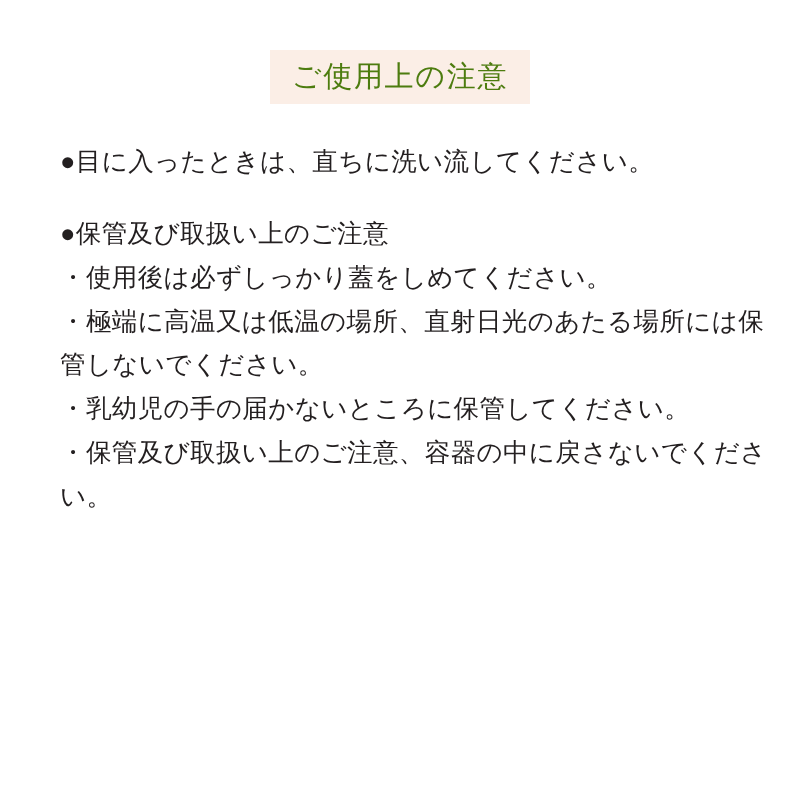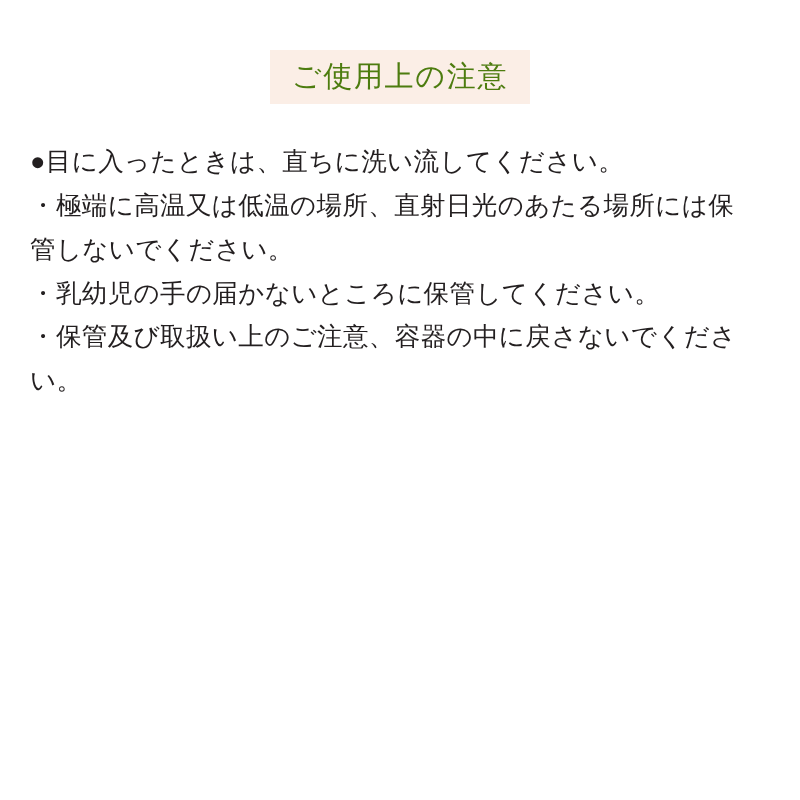--- a/index.html
+++ b/index.html
@@ -33,21 +33,21 @@
     color: #4d7c0f;
     font-size: 29px;
     line-height: 1.45;
     letter-spacing: 0.06em;
     padding: 5px 22px 7px 22px;
     font-weight: 400;
   }
   .body-block {
     position: absolute;
     top: 140px;
-    left: 30px;
+    left: 60px;
     width: 716px;
   }
   .para {
     font-size: 25.5px;
     line-height: 1.72;
     letter-spacing: 0.015em;
     color: #231f20;
     margin: 0;
     font-weight: 400;
   }
@@ -62,18 +62,20 @@
 <body>
 
 <div class="page">
 
   <div class="title-wrap">
     <span class="title">ご使用上の注意</span>
   </div>
 
   <div class="body-block">
     <p class="para">●目に入ったときは、直ちに洗い流してください。</p>
+    <p class="para spaced">●保管及び取扱い上のご注意</p>
+    <p class="para">・使用後は必ずしっかり蓋をしめてください。</p>
     <p class="para">・極端に高温又は低温の場所、直射日光のあたる場所には保管しないでください。</p>
     <p class="para">・乳幼児の手の届かないところに保管してください。</p>
     <p class="para">・保管及び取扱い上のご注意、容器の中に戻さないでください。</p>
   </div>
 
 </div>
 
 </body></html>

